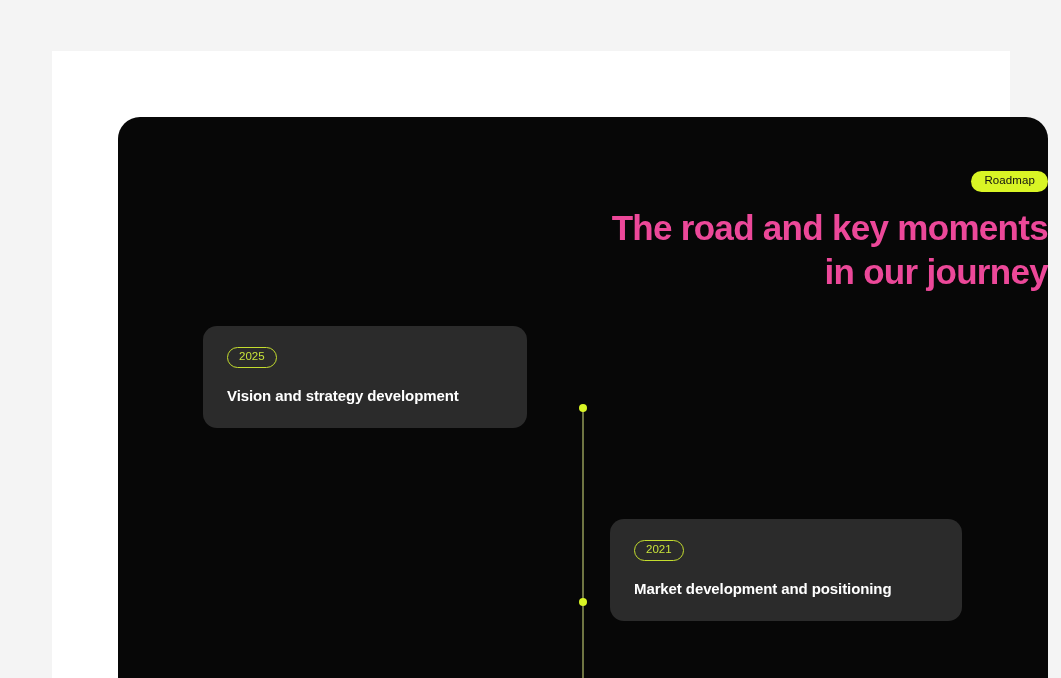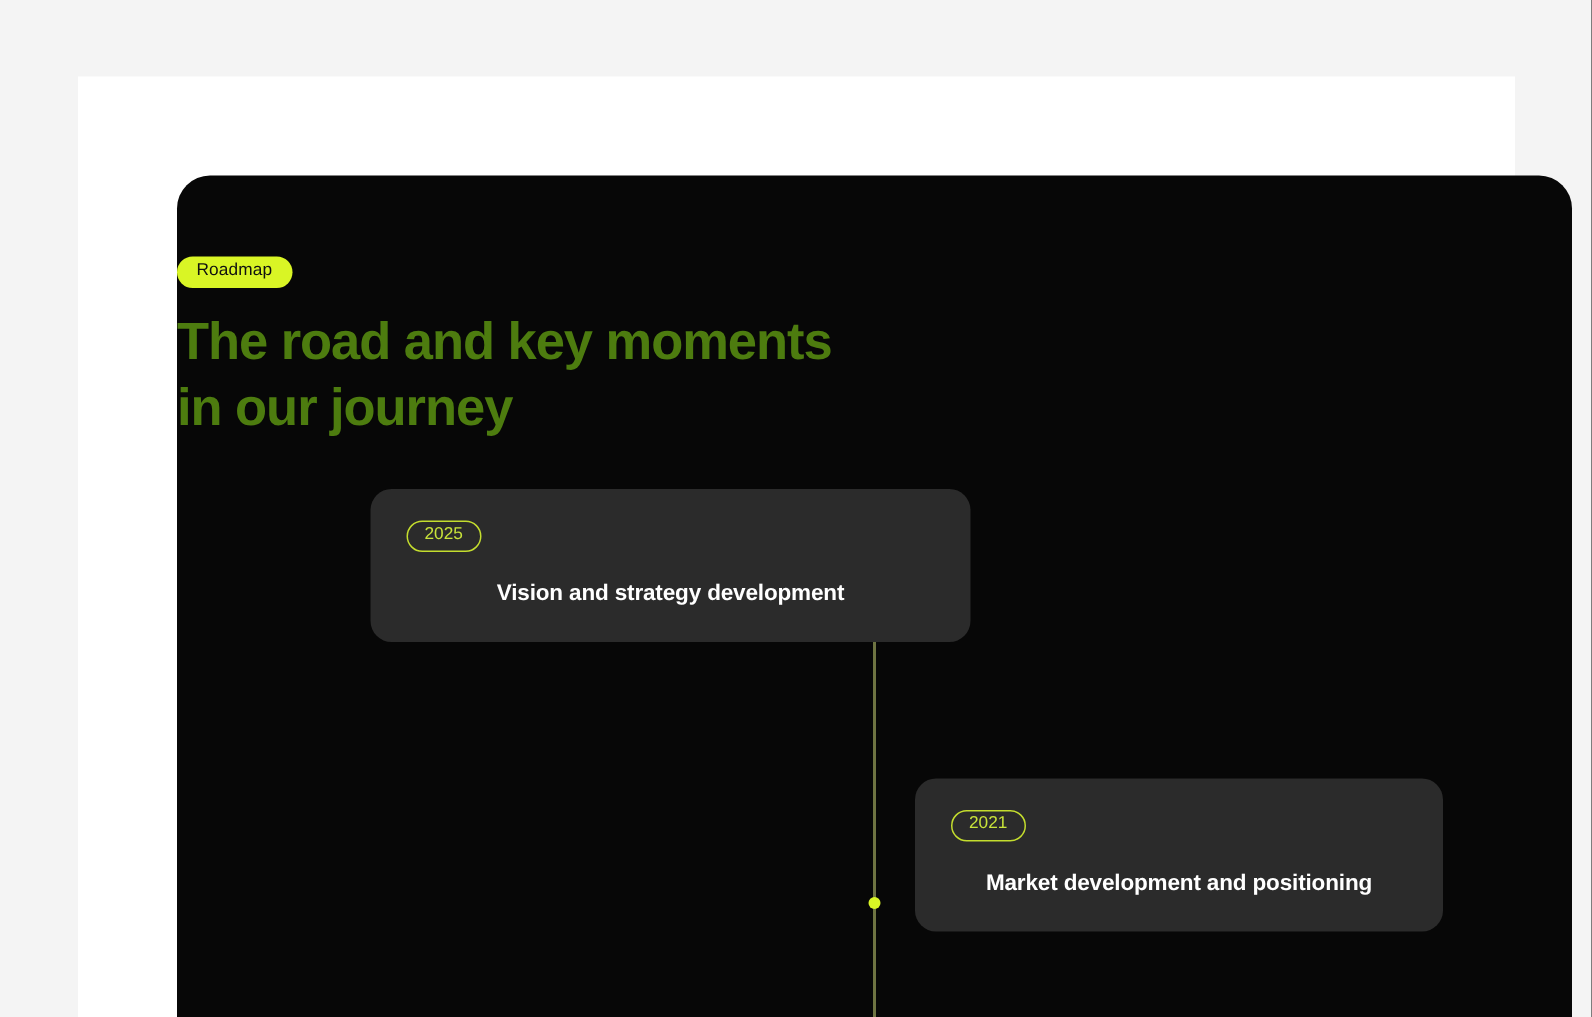--- a/index.html
+++ b/index.html
@@ -37,39 +37,39 @@
     border-radius: 22px 22px 0 0;
     overflow: hidden;
   }
 
   
   .header {
     position: absolute;
     left: 0;
     top: 0;
     width: 100%;
-    text-align: left;
+    text-align: right;
   }
 
   .badge-roadmap {
     display: inline-block;
     margin-top: 54px;
     padding: 4px 13px 5px;
     background: #d9f525;
     color: #101010;
     font-size: 11.5px;
     font-weight: 400;
     letter-spacing: 0.1px;
     border-radius: 999px;
     line-height: 1;
   }
 
   .headline {
     margin-top: 14px;
-    color: #4d7c0f;
+    color: #ec4899;
     font-size: 35px;
     font-weight: 700;
     line-height: 1.28;
     letter-spacing: -0.7px;
   }
 
   .headline-line { display: block; }
 
   
   .timeline-line {
@@ -96,22 +96,21 @@
   .card {
     position: absolute;
     background: #2b2b2b;
     border-radius: 14px;
     padding: 20px 24px 24px;
   }
 
   .card.c1 {
     left: 85px;
     top: 209px;
-    width: 400px;
-    margin-left: 44px;
+    width: 324px;
   }
 
   .card.c2 {
     left: 492px;
     top: 402px;
     width: 352px;
   }
 
   .badge-year {
     display: inline-block;
@@ -122,21 +121,20 @@
     line-height: 1;
     border-radius: 999px;
   }
 
   .card-title {
     margin-top: 19px;
     color: #ffffff;
     font-size: 15px;
     font-weight: 700;
     letter-spacing: -0.1px;
-    text-align: center;
   }
 
   .card-body {
     margin-top: 10px;
     color: #b0b0b0;
     font-size: 12.8px;
     line-height: 1.53;
     letter-spacing: 0.05px;
   }
 </style>

